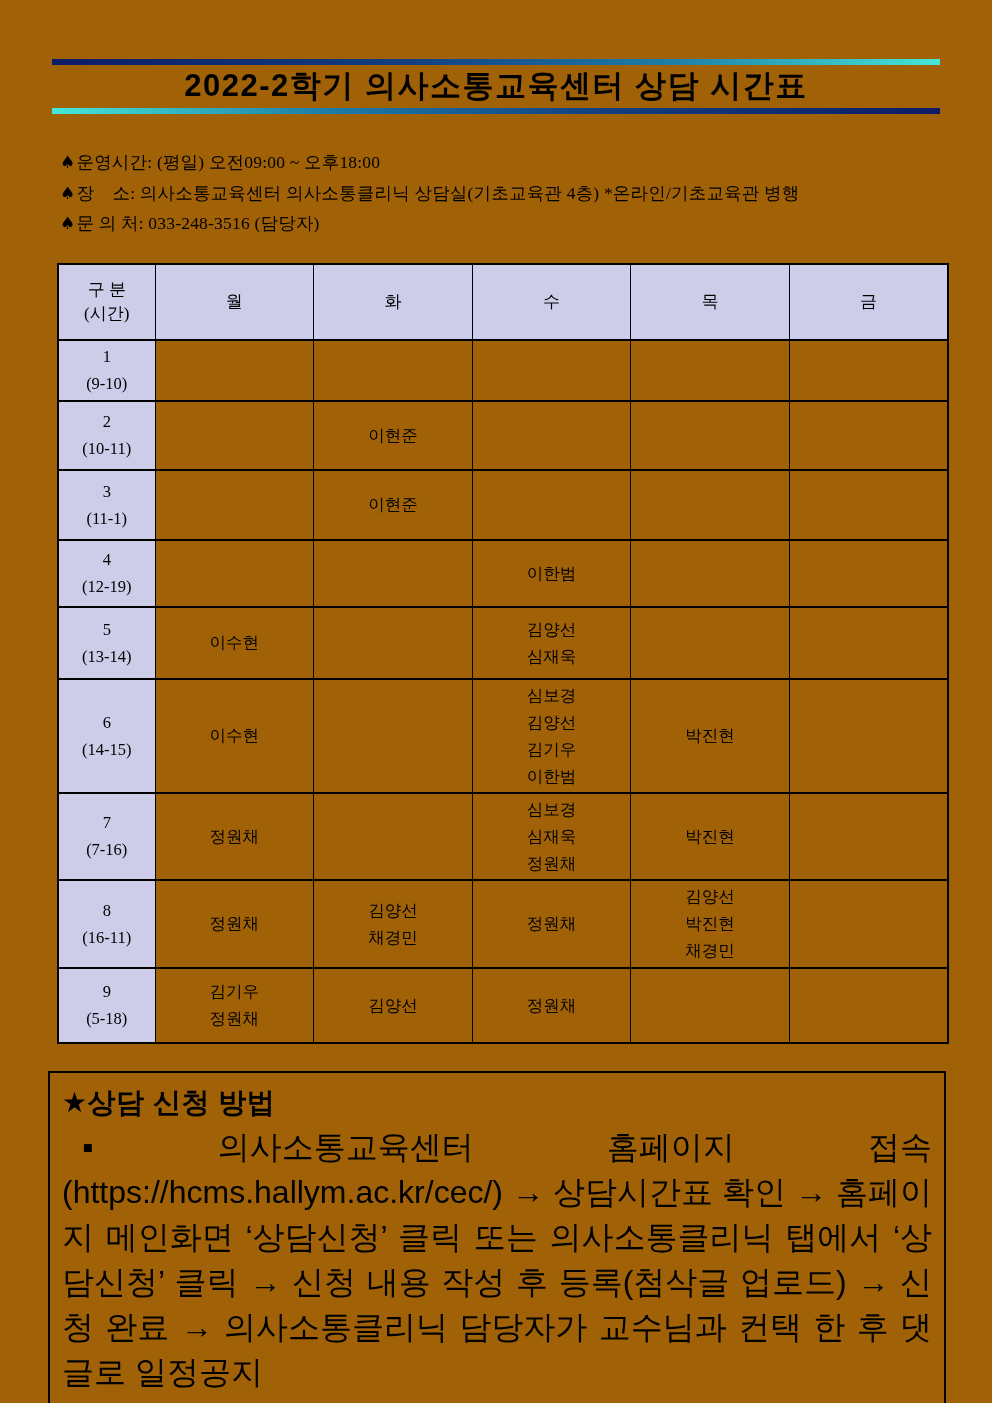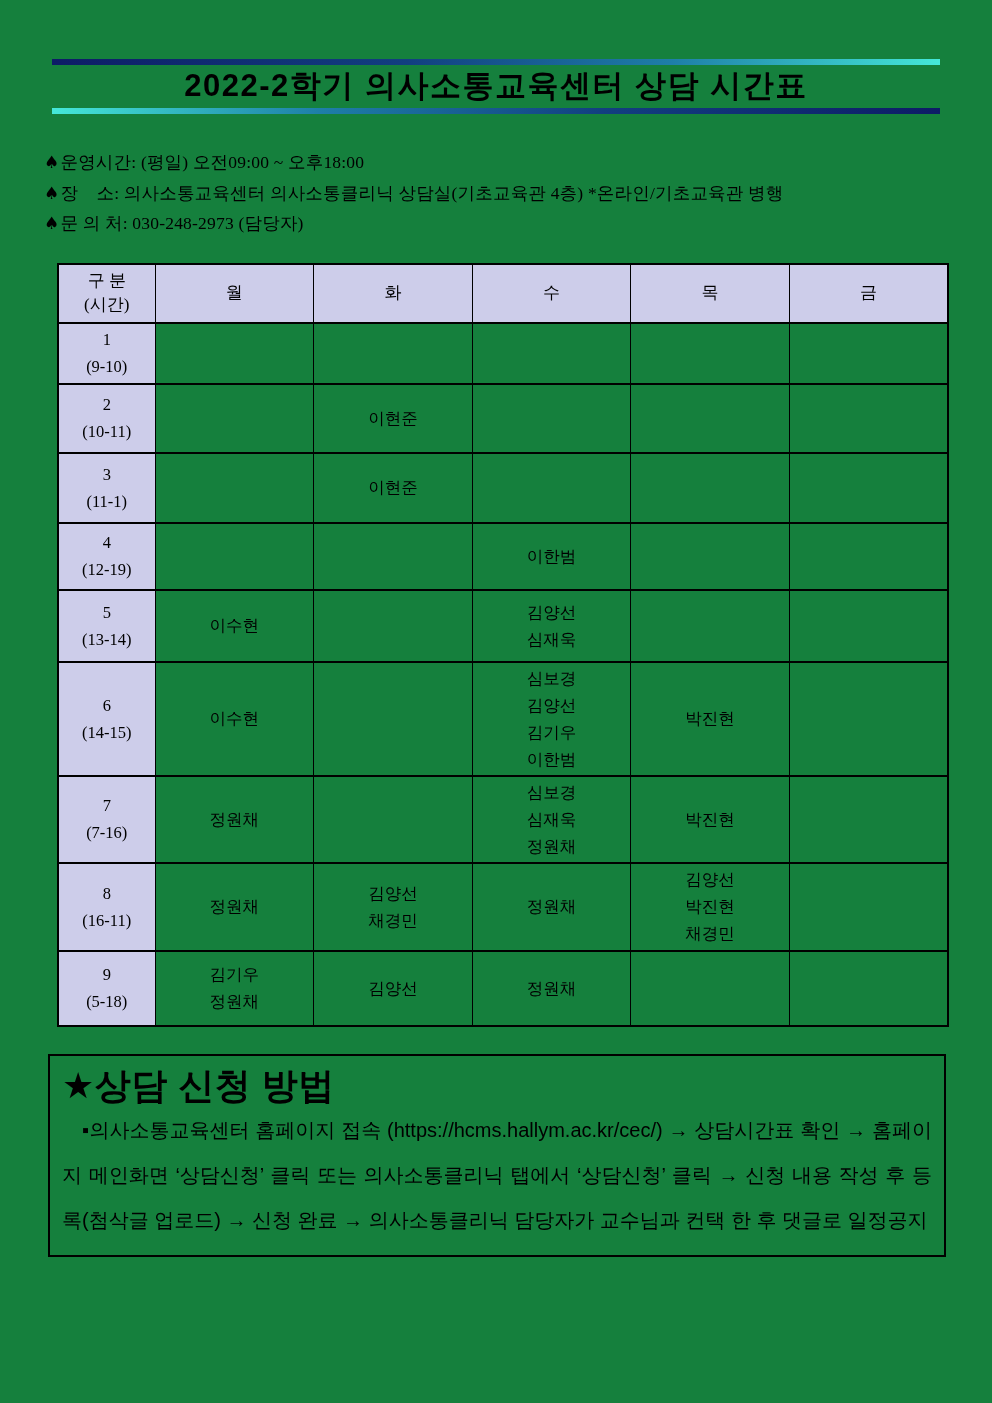--- a/index.html
+++ b/index.html
@@ -1,21 +1,21 @@
 <!DOCTYPE html>
 <html lang="ko"><head>
 <meta charset="utf-8">
 <style>
   * { box-sizing: border-box; margin: 0; padding: 0; }
   html, body { background: #fff; }
   .page {
     position: relative;
     width: 992px;
     height: 1403px;
-    background: #15803d;
+    background: #a16207;
     font-family: "Liberation Serif", "DejaVu Serif", serif;
     color: #000;
     overflow: hidden;
   }
 
   
   .title-block { margin: 0 52px; padding-top: 59px; }
   .bar { height: 6px; }
   .bar-top    { background: linear-gradient(90deg, #0d1c66 0%, #123f80 40%, #1e7fa8 70%, #45e8d8 100%); }
   .bar-bottom { background: linear-gradient(90deg, #45e8d8 0%, #1e7fa8 30%, #123f80 62%, #0d1c66 100%); }
@@ -23,21 +23,21 @@
     font-family: "Liberation Sans", "DejaVu Sans", sans-serif;
     font-size: 31px;
     font-weight: bold;
     text-align: center;
     letter-spacing: 1.5px;
     padding: 2px 0 3px;
     line-height: 38px;
   }
 
   
-  .info { list-style: none; margin: 33px 0 0; padding: 0 0 0 44px; }
+  .info { list-style: none; margin: 33px 16px 0; padding: 0 0 0 44px; }
   .info li {
     font-size: 17.5px;
     line-height: 30.5px;
     white-space: pre-wrap;
     letter-spacing: 0.2px;
   }
   .spade { font-family: "DejaVu Sans", sans-serif; font-size: 17px; margin-right: 1px; }
 
   
   .timetable {
@@ -51,21 +51,21 @@
     border-top: 2px solid #000;
     border-bottom: 2px solid #000;
     border-left: 1px solid #000;
     border-right: 1px solid #000;
     text-align: center;
     vertical-align: middle;
     font-weight: normal;
     font-size: 16.5px;
     padding: 2px 0;
   }
-  .timetable thead tr { height: 59px; margin-top: 32px; }
+  .timetable thead tr { height: 76px; margin-top: 32px; }
   .timetable thead th { background: #cdcdea; white-space: pre-line; line-height: 24px; font-size: 17px; }
   .timetable td.rowhead { background: #cdcdea; line-height: 26px; }
   .timetable td div { line-height: 27px; }
   .timetable tbody tr:nth-child(1) { height: 61px; }
   .timetable tbody tr:nth-child(2) { height: 69px; }
   .timetable tbody tr:nth-child(3) { height: 70px; }
   .timetable tbody tr:nth-child(4) { height: 67px; }
   .timetable tbody tr:nth-child(5) { height: 72px; }
   .timetable tbody tr:nth-child(6) { height: 110px; }
   .timetable tbody tr:nth-child(7) { height: 82px; }
@@ -76,48 +76,48 @@
 
   
   .apply-box {
     margin: 27px 0 0 48px;
     width: 898px;
     border: 2.5px solid #000;
     padding: 8px 12px 12px 12px;
     font-family: "Liberation Sans", "DejaVu Sans", sans-serif;
   }
   .apply-title {
-    font-size: 36px;
+    font-size: 28px;
     font-weight: bold;
     line-height: 44px;
     letter-spacing: 0.5px;
   }
   .apply-body {
-    font-size: 20px;
+    font-size: 32px;
     line-height: 45px;
     text-align: justify;
     text-indent: 20px;
     word-break: normal;
   }
 </style>
 </head>
 <body>
 
 <div class="page">
 
   <div class="title-block">
     <div class="bar bar-top"></div>
     <h1 class="title">2022-2학기 의사소통교육센터 상담 시간표</h1>
     <div class="bar bar-bottom"></div>
   </div>
 
   <ul class="info">
     <li><span class="spade">♠</span><span>운영시간: (평일) 오전09:00 ~ 오후18:00</span></li>
     <li><span class="spade">♠</span><span>장    소: 의사소통교육센터 의사소통클리닉 상담실(기초교육관 4층) *온라인/기초교육관 병행</span></li>
-    <li><span class="spade">♠</span><span>문 의 처: 030-248-2973 (담당자)</span></li>
+    <li><span class="spade">♠</span><span>문 의 처: 033-248-3516 (담당자)</span></li>
   </ul>
 
   <table class="timetable">
     <colgroup>
       <col class="c-head">
         <col class="c-day">
         <col class="c-day">
         <col class="c-day">
         <col class="c-day">
         <col class="c-day">

